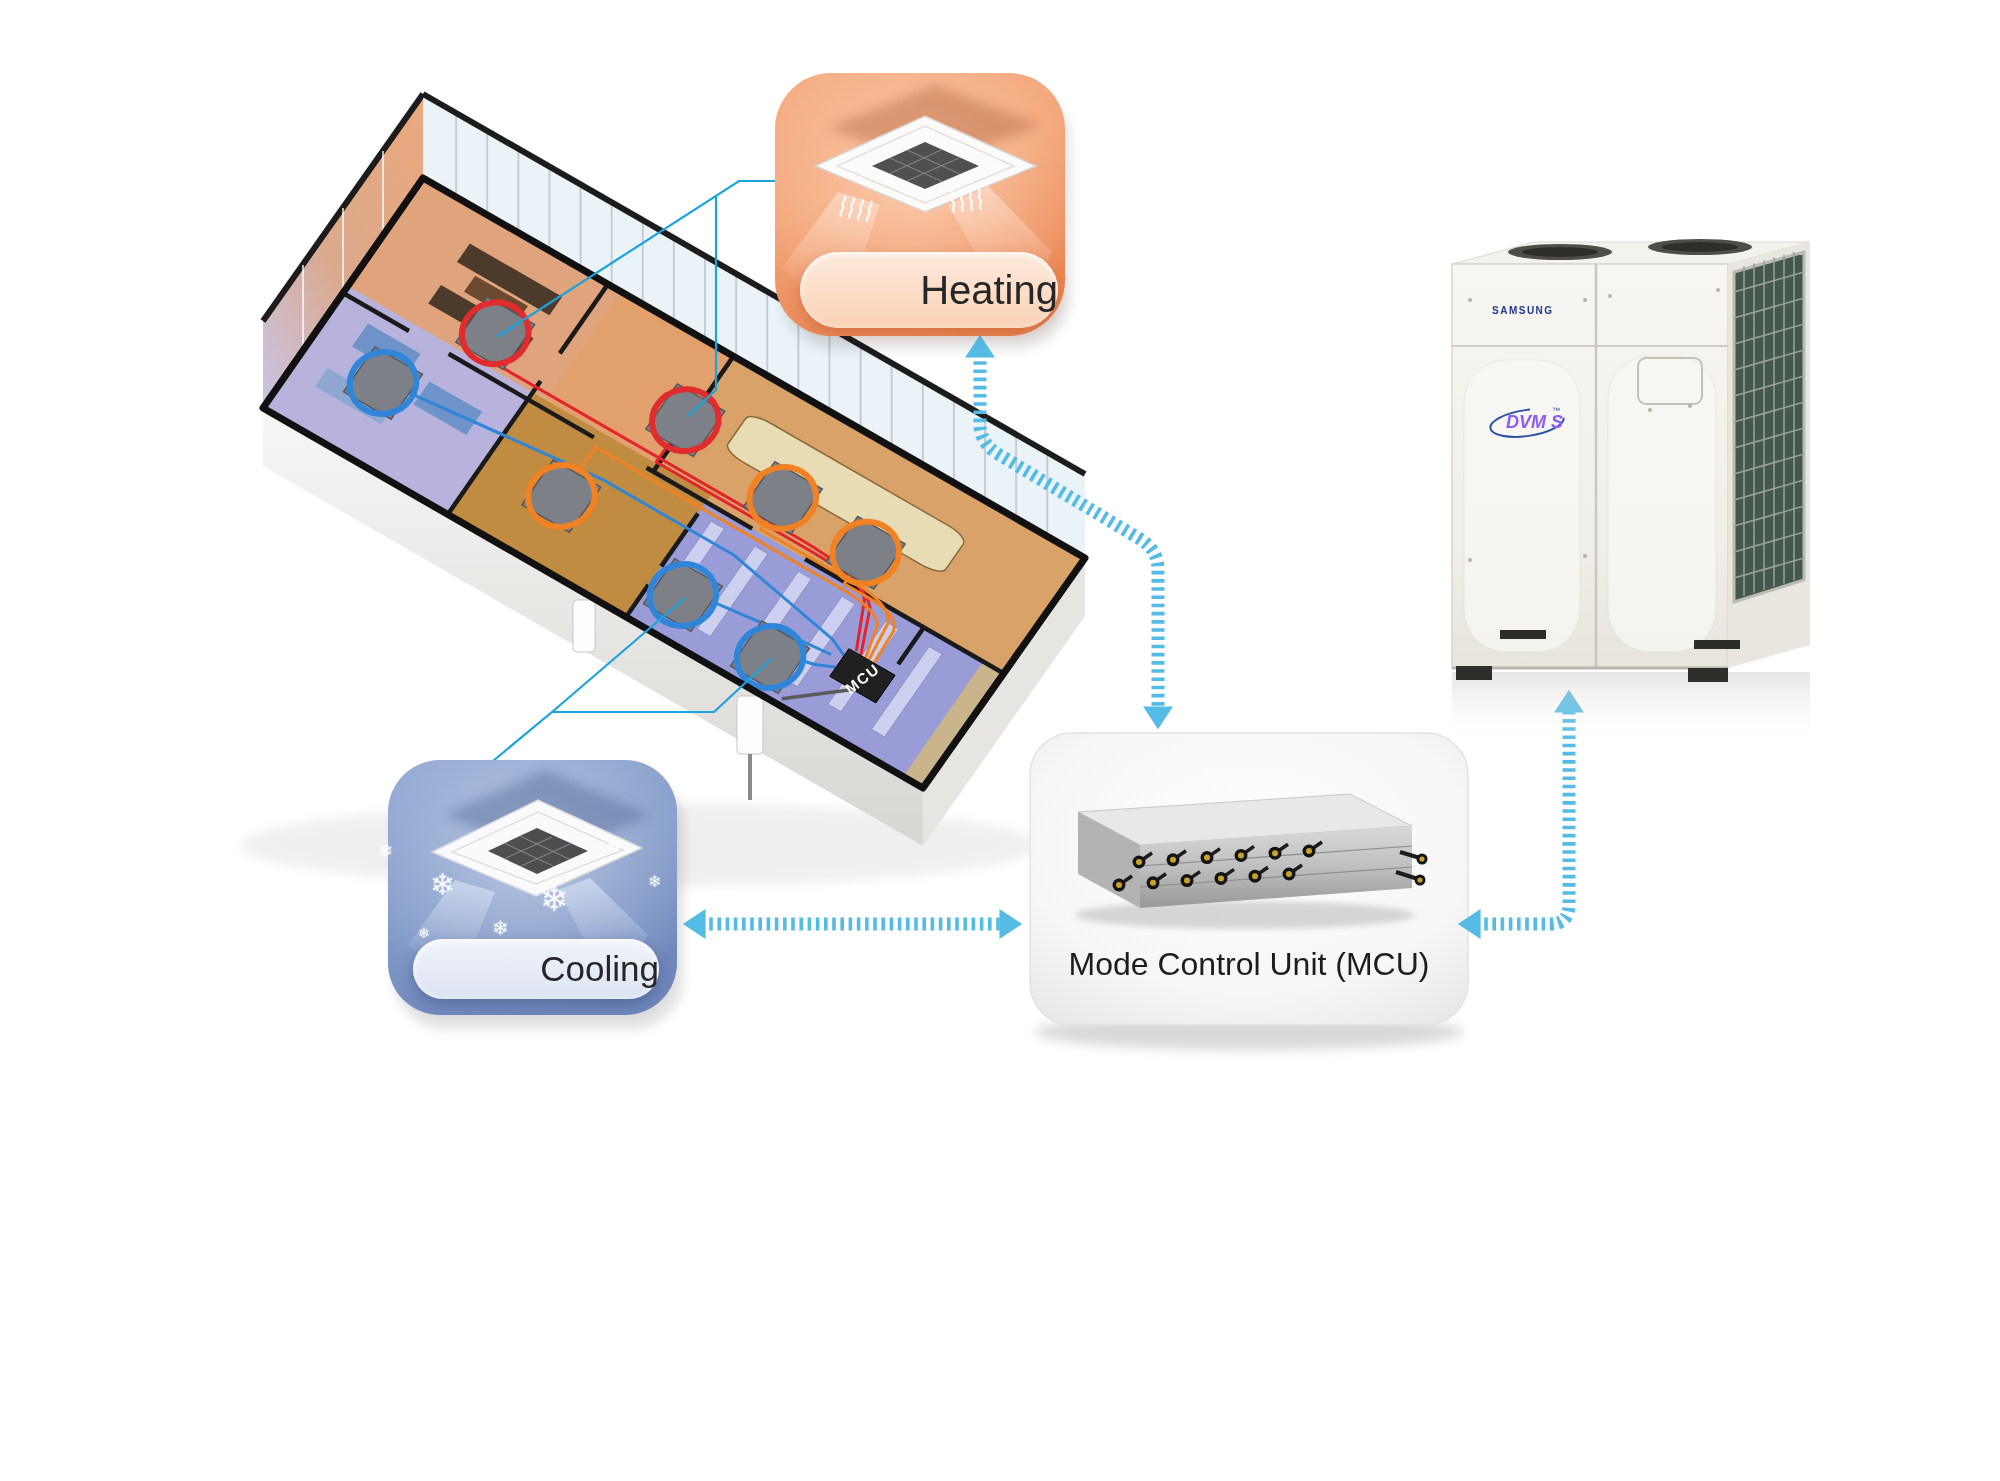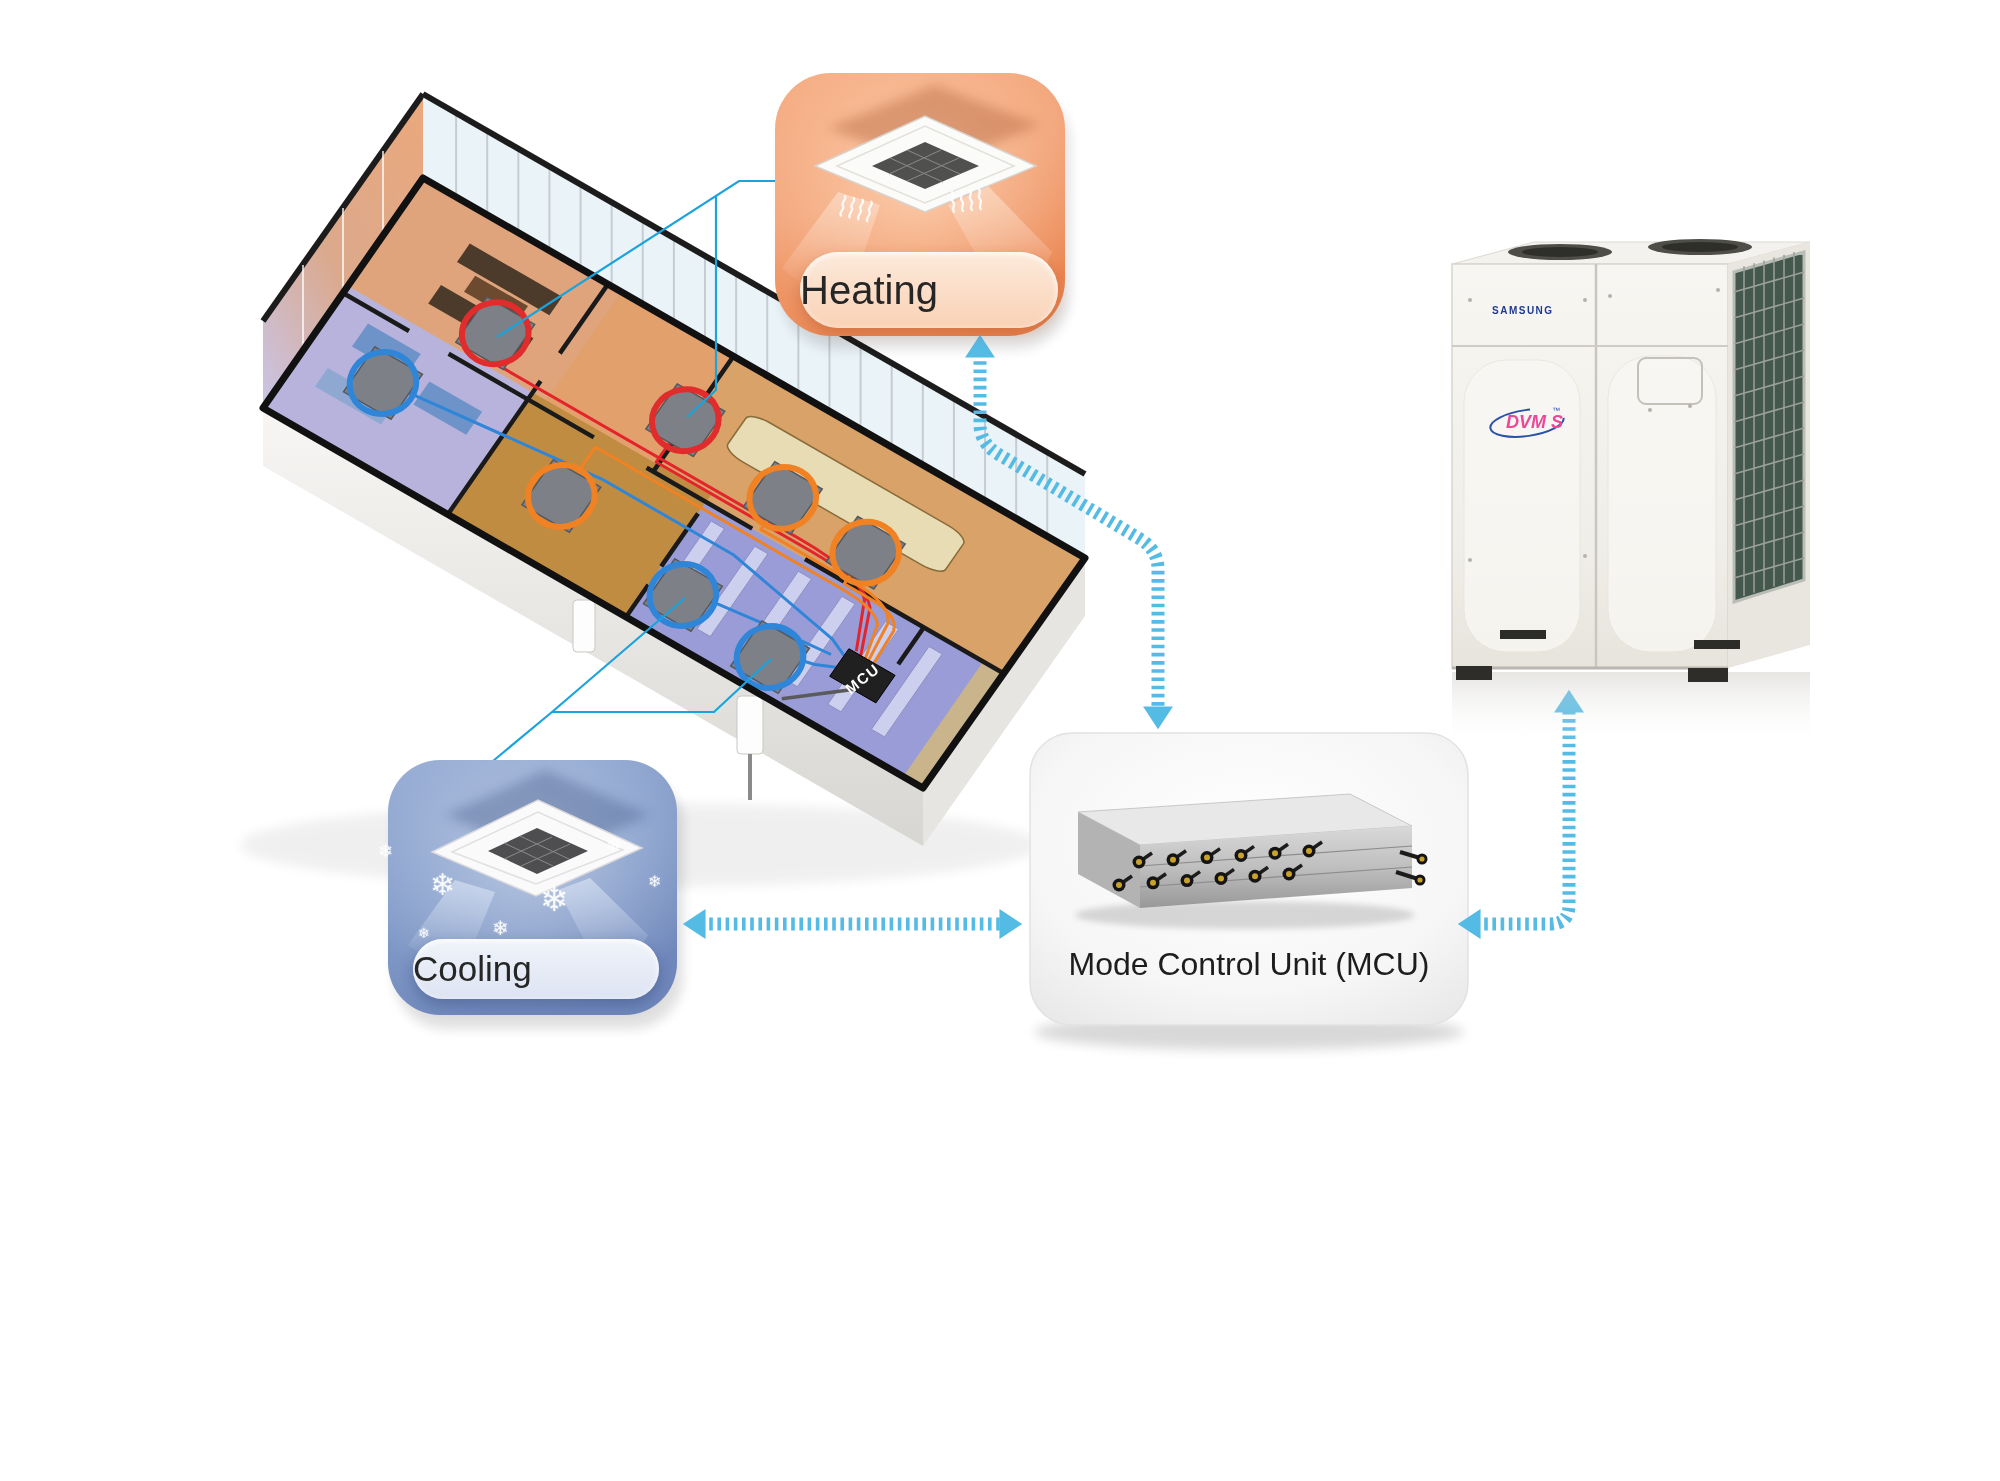--- a/index.html
+++ b/index.html
@@ -1,30 +1,30 @@
 <!DOCTYPE html>
 <html><head>
 <meta charset="utf-8">
 <style>
   html,body{margin:0;padding:0;background:#ffffff;}
   #stage{position:relative;width:2000px;height:1481px;background:#fff;overflow:hidden;
          font-family:"Liberation Sans",sans-serif;}
   #scene{position:absolute;left:0;top:0;}
   .overlay{position:absolute;z-index:5;}
-  .pill{display:flex;align-items:center;justify-content:flex-start;border-radius:999px;
+  .pill{display:flex;align-items:center;justify-content:flex-end;border-radius:999px;
         color:#262626;font-family:"Liberation Sans",sans-serif;}
   #heating-pill{left:800px;top:252px;width:258px;height:76px;font-size:40px;
         background:linear-gradient(180deg,#fdeadb 0%,#f9d2b6 100%);
         box-shadow:0 6px 14px rgba(150,60,20,.28), inset 0 2px 6px rgba(255,255,255,.9);}
   #cooling-pill{left:413px;top:939px;width:246px;height:60px;font-size:35px;
         background:linear-gradient(180deg,#f0f3fa 0%,#dde4f2 100%);
         box-shadow:0 6px 14px rgba(25,45,95,.30), inset 0 2px 6px rgba(255,255,255,.95);}
   #mcu-label{left:1040px;top:946px;width:418px;text-align:center;font-size:32px;color:#1d1d1d;}
   #samsung-logo{left:1492px;top:305px;font-size:10px;font-weight:bold;letter-spacing:1.5px;color:#1f3a8f;}
-  #dvm-logo{left:1506px;top:412px;font-size:18px;font-weight:bold;font-style:italic;color:#ec4899;}
+  #dvm-logo{left:1506px;top:412px;font-size:18px;font-weight:bold;font-style:italic;color:#8b5cf6;}
   #dvm-tm{left:1552px;top:406px;font-size:8px;color:#2a52a5;}
   .snowflake{position:absolute;z-index:4;color:#ffffff;opacity:.92;line-height:1;
         text-shadow:0 0 2px rgba(255,255,255,.5);}
 </style>
 </head>
 <body>
 
 <div id="stage">
 
 <svg id="scene" width="2000" height="1481" viewBox="0 0 2000 1481">

